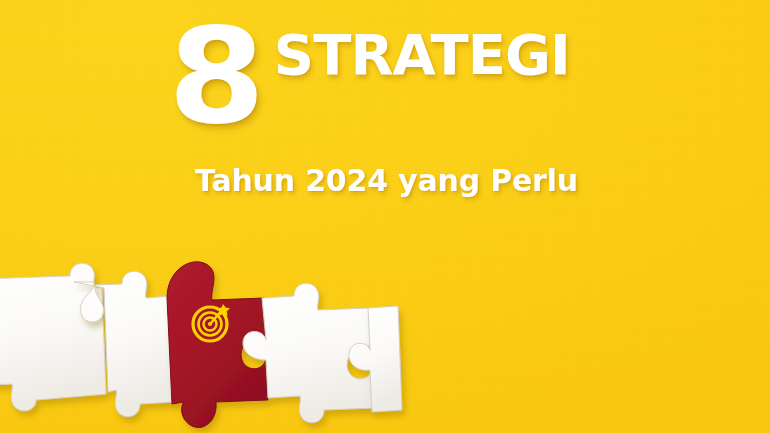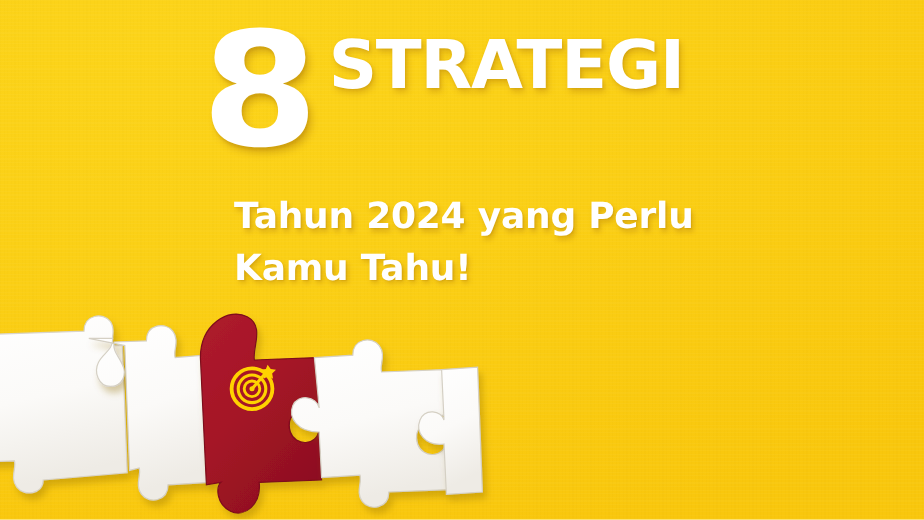--- a/index.html
+++ b/index.html
@@ -119,21 +119,20 @@
     <div class="hl-row">
       <div class="big-num">8</div>
       <div class="hl-words">
         <div class="hl-line">STRATEGI</div>
       </div>
     </div>
   </div>
 
   <div id="subtitle">
     <div class="sub-line">Tahun 2024 yang Perlu</div>
-    <div class="sub-line">Kamu Tahu!</div>
   </div>
 
   <div id="puzzle">
     <svg viewBox="0 0 400 170" xmlns="http://www.w3.org/2000/svg">
       <defs>
         <filter id="pieceShadow" x="-25%" y="-25%" width="160%" height="165%">
           <feDropShadow dx="3" dy="5" stdDeviation="3.2" flood-color="#8d6a00" flood-opacity="0.35"></feDropShadow>
         </filter>
         <linearGradient id="whiteGrad" x1="0" y1="0" x2="0.25" y2="1">
           <stop offset="0%" stop-color="#ffffff"></stop>

